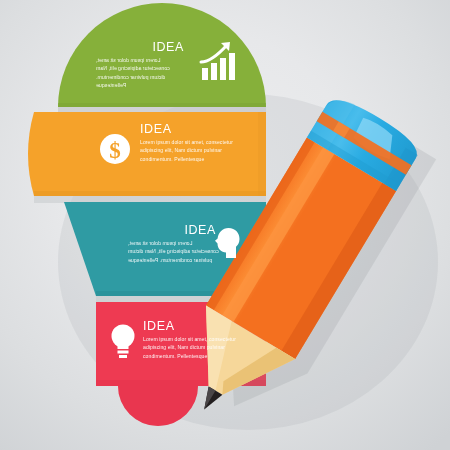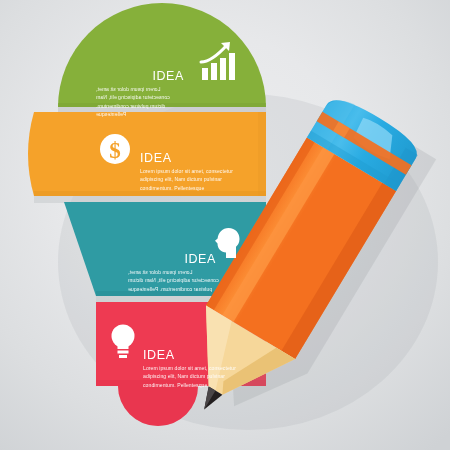--- a/index.html
+++ b/index.html
@@ -10,21 +10,21 @@
     position:relative;
   }
   #stage {
     position:absolute; left:0; top:0; width:450px; height:450px;
     background:radial-gradient(ellipse 78% 78% at 46% 40%, #edeeef 0%, #e7e8ea 42%, #dcdee0 72%, #cfd2d5 100%);
     overflow:hidden;
   }
   #art { position:absolute; left:0; top:0; width:450px; height:450px; }
   .txtlayer { position:absolute; left:0; top:0; width:450px; height:450px; pointer-events:none; }
 
-  .blk { position:absolute; color:#fff;margin-top:29px; }
+  .blk { position:absolute; color:#fff; }
   .idea {
     font-size:12.5px; font-weight:400; letter-spacing:.6px;
     line-height:1.05; color:#ffffff; margin-bottom:2px;
   }
   .body {
     font-size:5.1px; line-height:1.62; color:#ffffff;
     opacity:.93; letter-spacing:.06px;
   }
   .mir { transform:scaleX(-1); transform-origin:center; }
   .lalign { text-align:left; }

